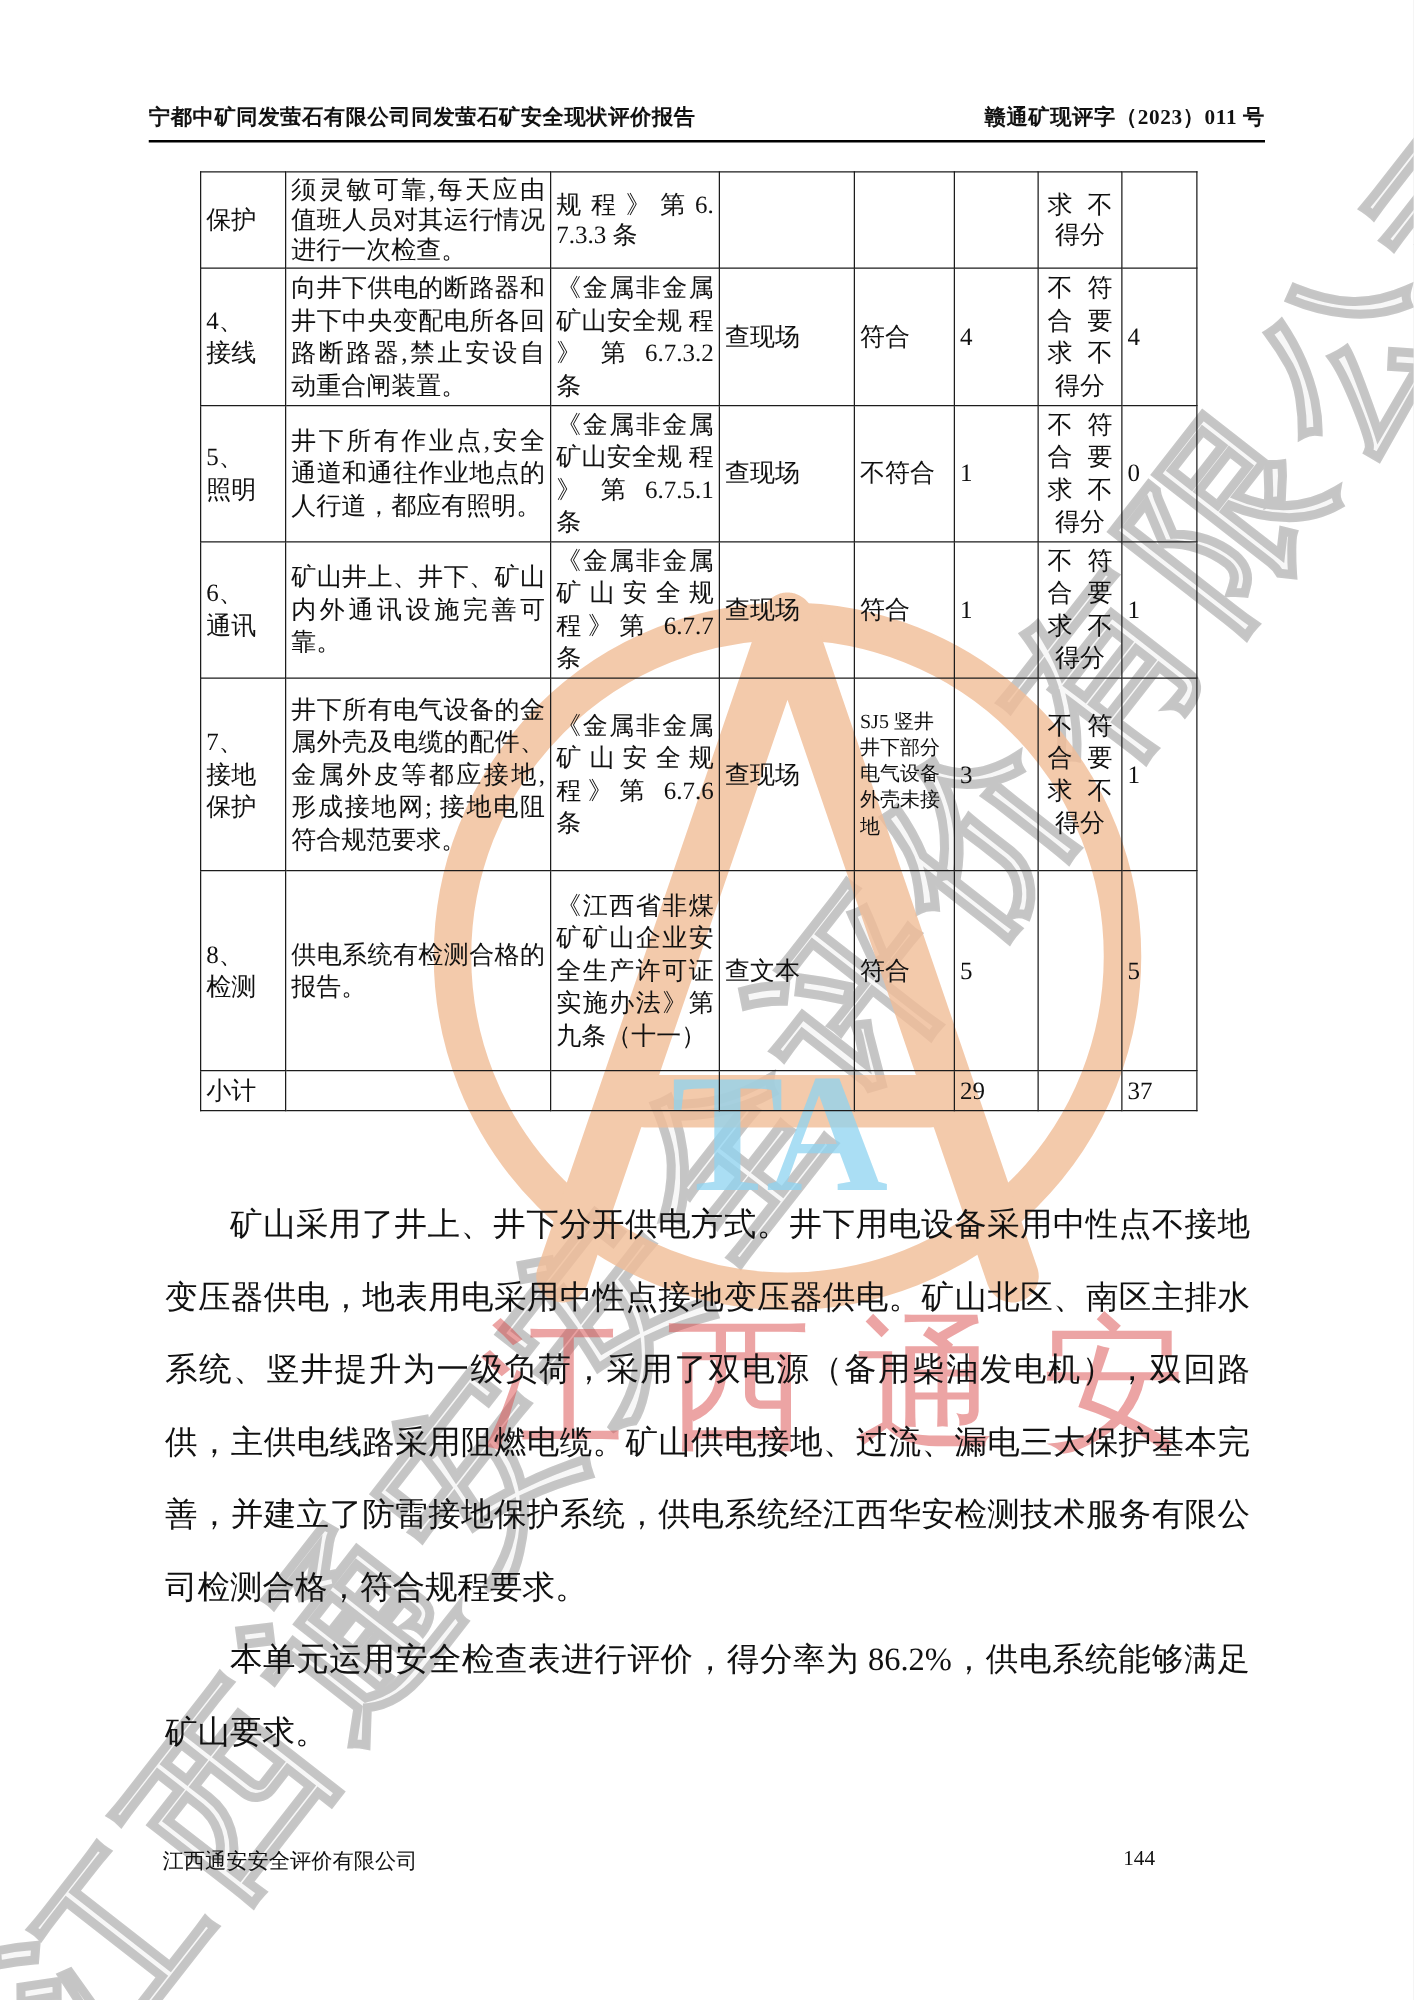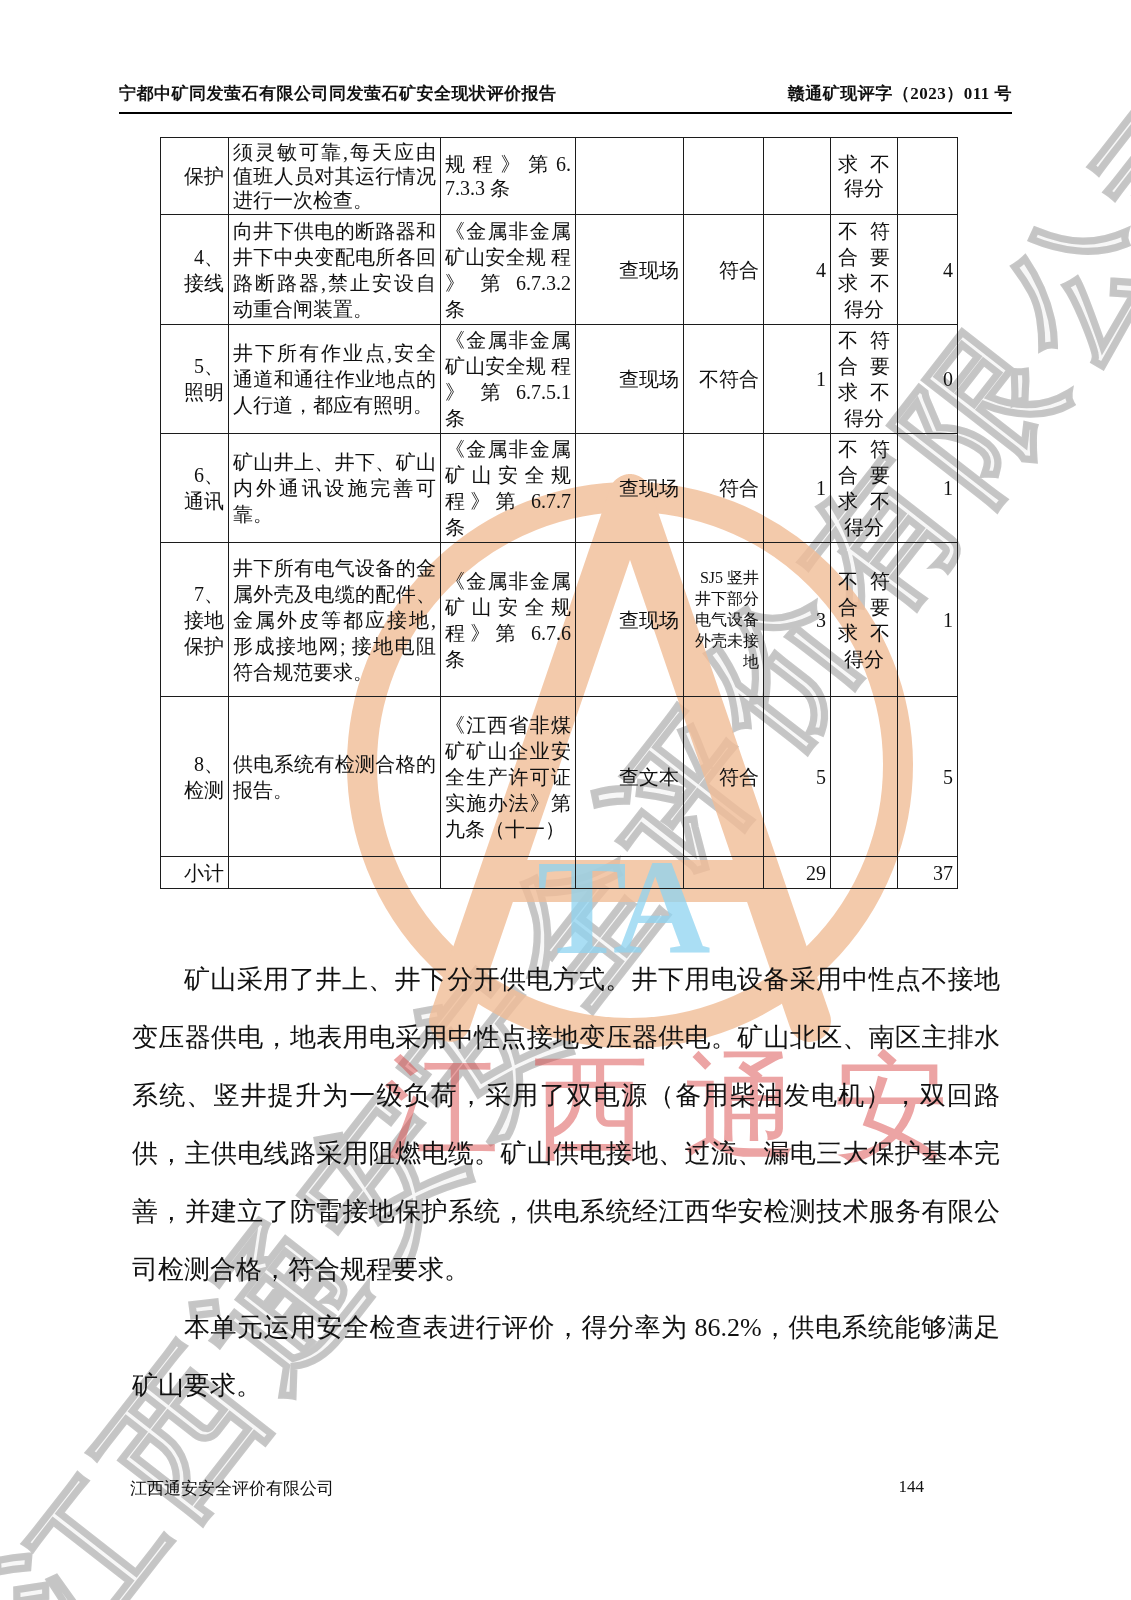--- a/index.html
+++ b/index.html
@@ -16,21 +16,21 @@
          font-size:135px;font-weight:bold;letter-spacing:-4px;color:rgba(142,211,240,0.75);}
   .wm-red{position:absolute;left:383px;top:1030px;white-space:nowrap;font-weight:normal;
           font-size:116px;letter-spacing:34px;color:rgba(217,73,73,0.5);}
   
   #content{position:absolute;inset:0;z-index:1;border-radius:32px;}
   .hdr{position:absolute;left:119px;top:82px;width:893px;display:flex;justify-content:space-between;
        font-size:17px;font-weight:600;letter-spacing:0.5px;border-bottom:2.5px solid #000;padding-bottom:7px;}
   
   table.chk{position:absolute;left:160px;top:137px;width:797px;border-collapse:collapse;table-layout:fixed;
             font-size:20px;line-height:26px;}
-  table.chk td{border:1.5px solid #1c1c1c;vertical-align:middle;text-align:right;
+  table.chk td{border:1.5px solid #1c1c1c;vertical-align:middle;text-align:left;
                padding:2px 4px;overflow:hidden;word-break:break-all;}
   table.chk tr:nth-child(1){height:77px;}
   table.chk tr:nth-child(2){height:110px;}
   table.chk tr:nth-child(3){height:105px;}
   table.chk tr:nth-child(4){height:105px;}
   table.chk tr:nth-child(5){height:154px;}
   table.chk tr:nth-child(6){height:160px;}
   table.chk tr:nth-child(7){height:32px;margin-left:24px;}
   table.chk td:nth-child(1){white-space:pre-line;}
   table.chk td:nth-child(2),table.chk td:nth-child(3){text-align:justify;text-justify:inter-character;}

